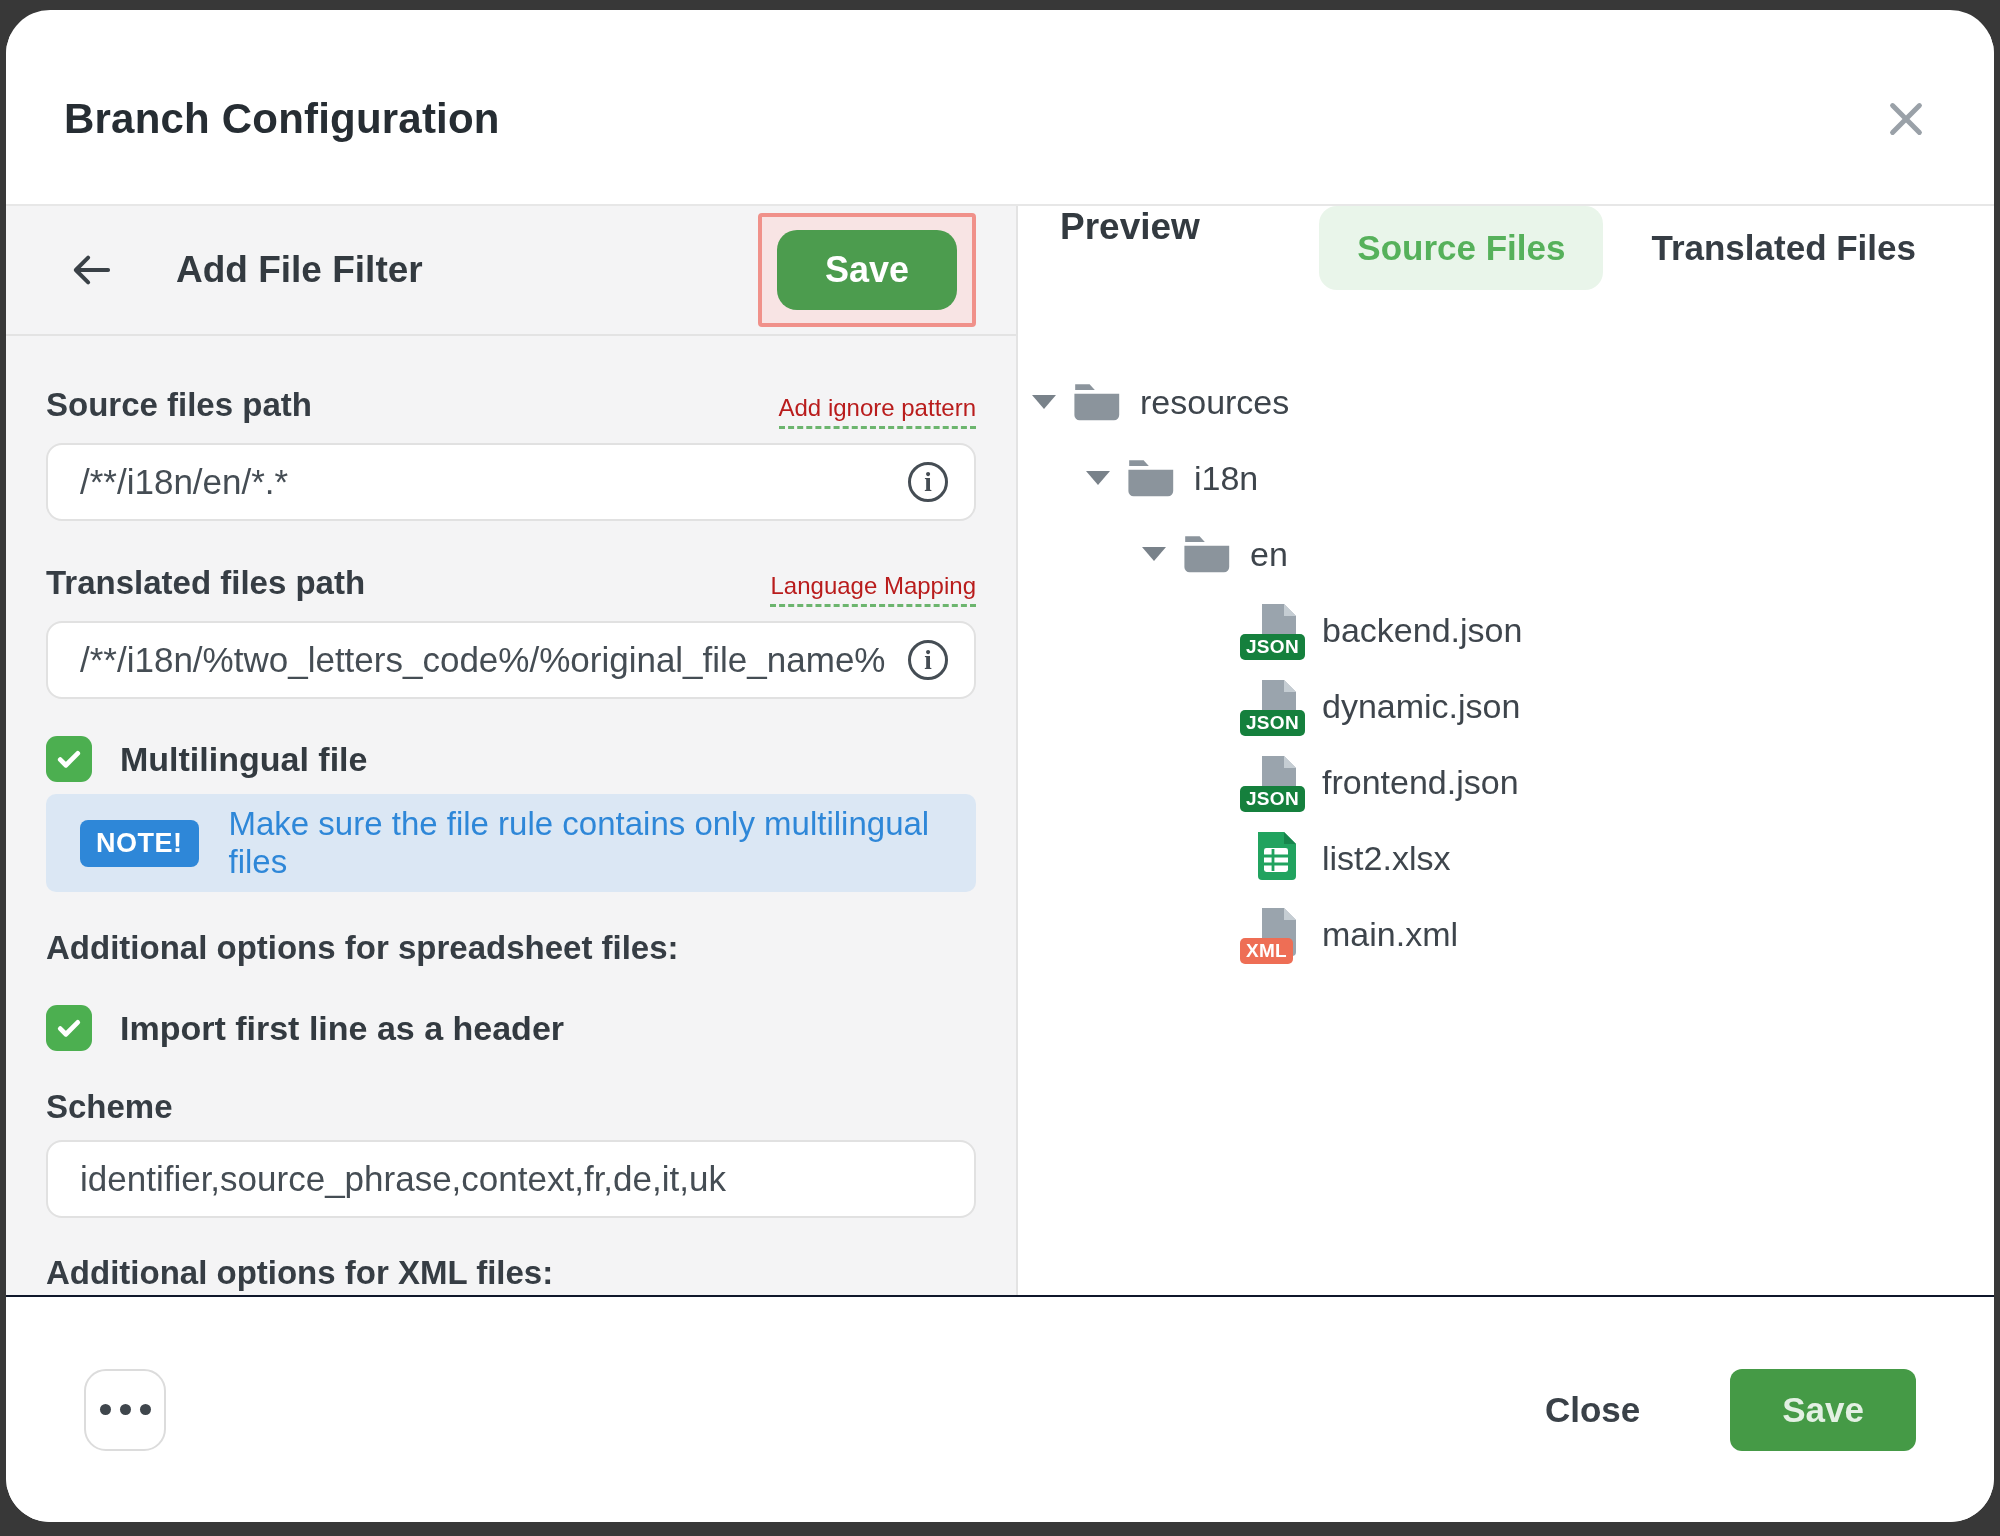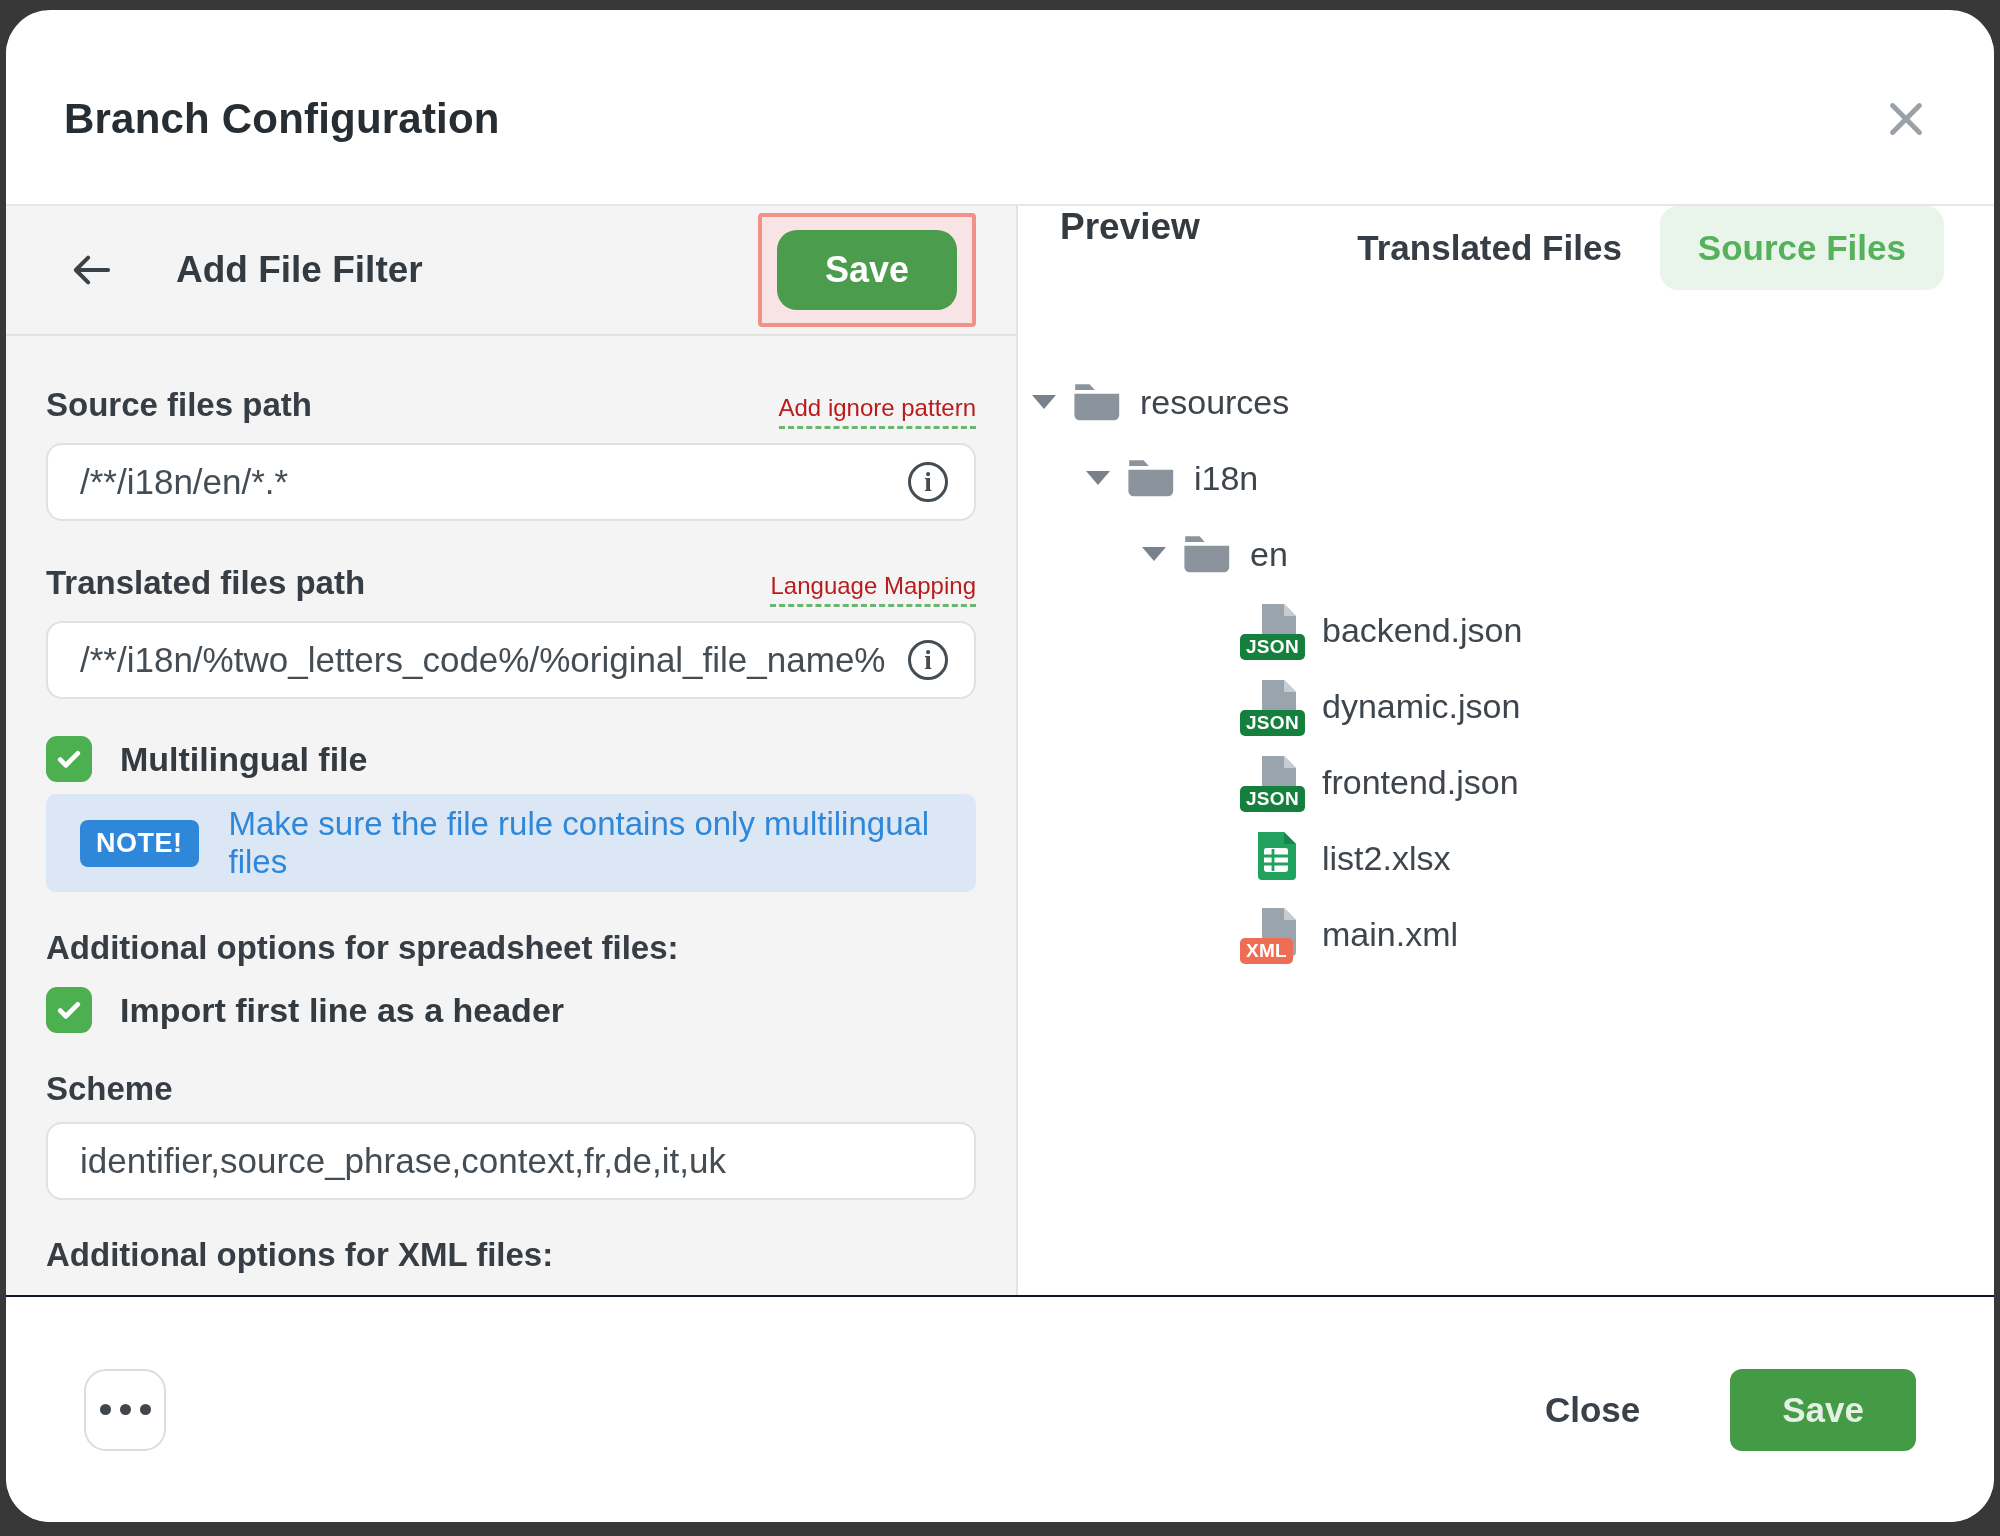--- a/index.html
+++ b/index.html
@@ -62,21 +62,21 @@
   .info-icon {
     flex:0 0 auto; width:40px; height:40px; border:3px solid #454d54; border-radius:50%;
     display:flex; align-items:center; justify-content:center;
     font-family:"Liberation Serif","DejaVu Serif",serif;
     font-size:27px; font-weight:700; color:#454d54; cursor:pointer; margin-left:18px;
   }
   .mt-label1 { margin-top:50px; }
   .mt-label2 { margin-top:43px; }
   .checkbox-row { display:flex; align-items:center; }
   .checkbox-row.first { margin-top:37px; }
-  .checkbox-row.second { margin-top:20px; }
+  .checkbox-row.second { margin-top:38px; }
   .checkbox {
     width:46px; height:46px; border-radius:11px; background:#4caf50;
     display:flex; align-items:center; justify-content:center; cursor:pointer; flex:0 0 auto;
   }
   .checkbox-label { font-size:34px; font-weight:600; color:#333a40; margin-left:28px; }
   .note-banner {
     margin-top:12px; background:#dbe7f4; border-radius:10px;
     padding:0 34px; height:98px; display:flex; align-items:center;
   }
   .note-badge {
@@ -219,22 +219,22 @@
         </div>
 
         <div class="section-heading heading-xml">Additional options for XML files:</div>
       </div>
     </div>
 
     <div class="right-panel">
       <div class="preview-header">
         <div class="preview-title">Preview</div>
         <div class="tabs">
+          <div class="tab active">Source Files</div>
           <div class="tab">Translated Files</div>
-          <div class="tab active">Source Files</div>
         </div>
       </div>
 
       <div class="tree">
 
         <div class="tree-row lvl0">
           <span class="caret"></span>
           <span class="folder-icon">
             <svg width="50" height="42" viewBox="0 0 25 21">
                 <path fill="#8b949c" d="M1.6 1.6 h7.2 l2.6 2.9 h-9.8z"></path>

